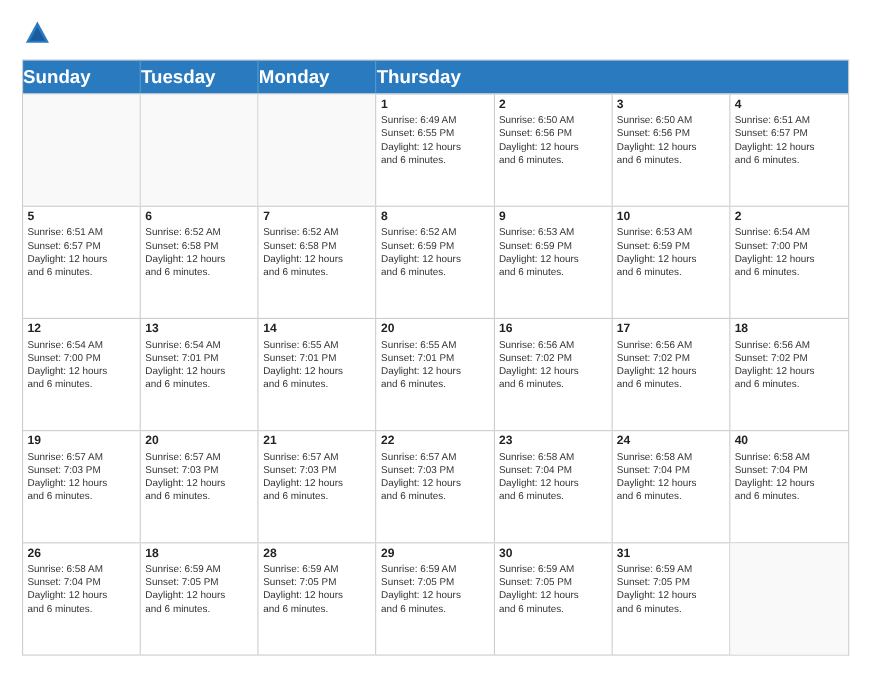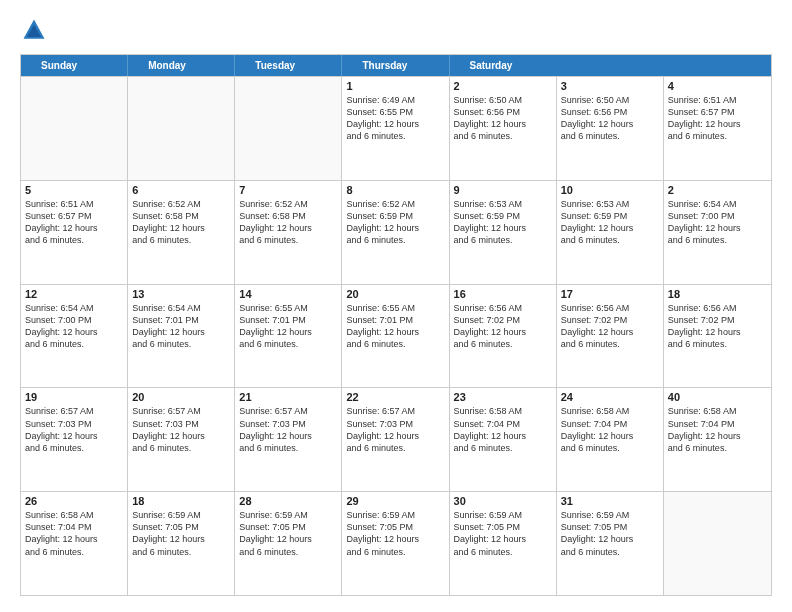--- a/index.html
+++ b/index.html
@@ -60,23 +60,23 @@
       flex-direction: column;
       border: 1px solid #ccc;
     }
     .cal-header-row {
       display: grid;
       grid-template-columns: repeat(7, 1fr);
       background: #2a7abf;
     }
     .cal-header-cell {
       color: #fff;
-      font-size: 10px;
+      font-size: 17px;
       font-weight: bold;
-      padding: 5px 20px;
+      padding: 5px 0;
       text-align: left;
       border-right: 1px solid #5599cc;
     }
     .cal-header-cell:last-child { border-right: none; }
     .cal-body {
       display: flex;
       flex-direction: column;
       flex: 1;
     }
     .cal-row {
@@ -124,24 +124,23 @@
     </div>
     <div class="title-block">
       <h1></h1>
       <h2></h2>
     </div>
   </div>
 
   <div class="calendar">
     <div class="cal-header-row" id="cal-header">
         <div class="cal-header-cell">Sunday</div>
+        <div class="cal-header-cell">Tuesday</div>
         <div class="cal-header-cell">Monday</div>
-        <div class="cal-header-cell">Tuesday</div>
         <div class="cal-header-cell">Thursday</div>
-        <div class="cal-header-cell">Saturday</div>
       </div>
     <div class="cal-body" id="cal-body">
         <div class="cal-row">
           <div class="cal-cell empty"></div>
           <div class="cal-cell empty"></div>
           <div class="cal-cell empty"></div>
           <div class="cal-cell">
             <div class="day-num">1</div>
             <div class="day-info" style="white-space: pre-line;">Sunrise: 6:49 AM
 Sunset: 6:55 PM

